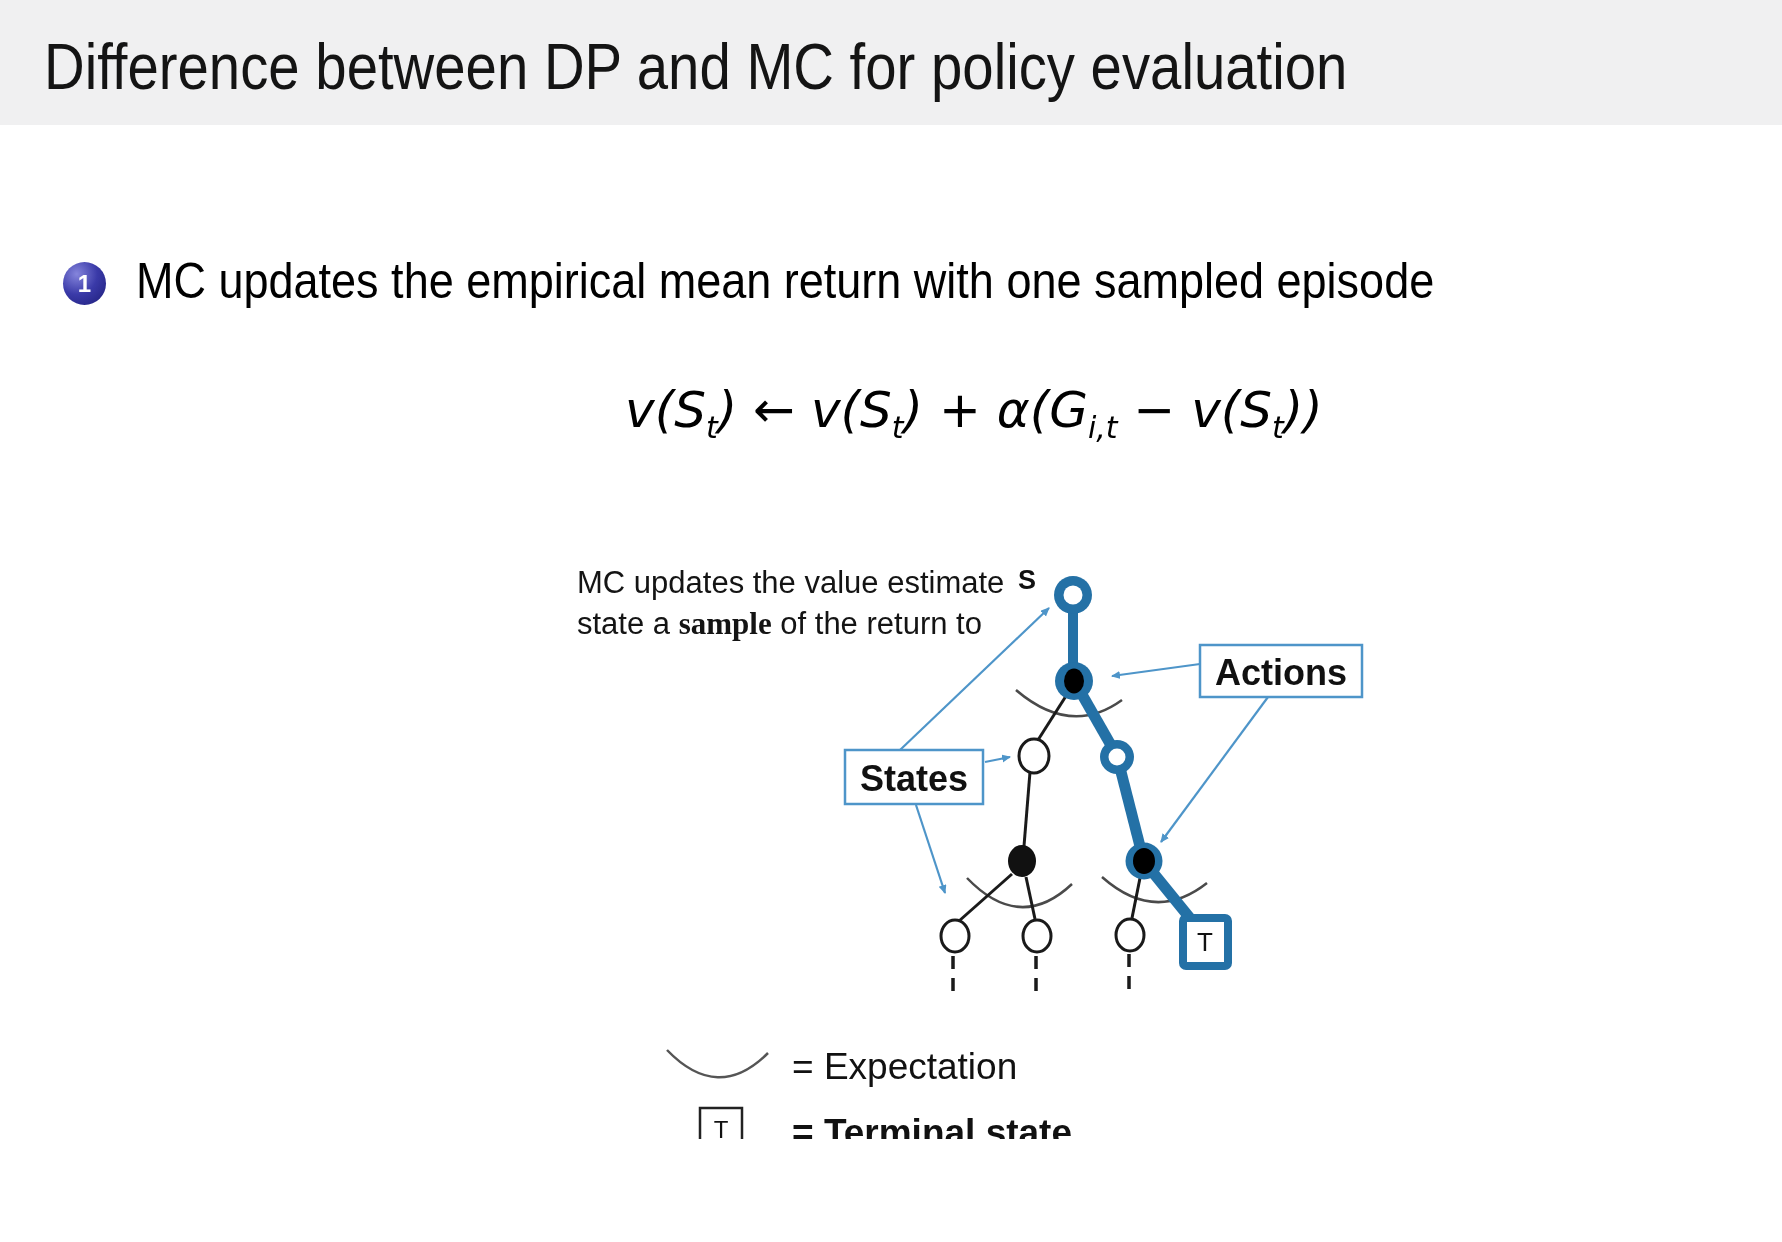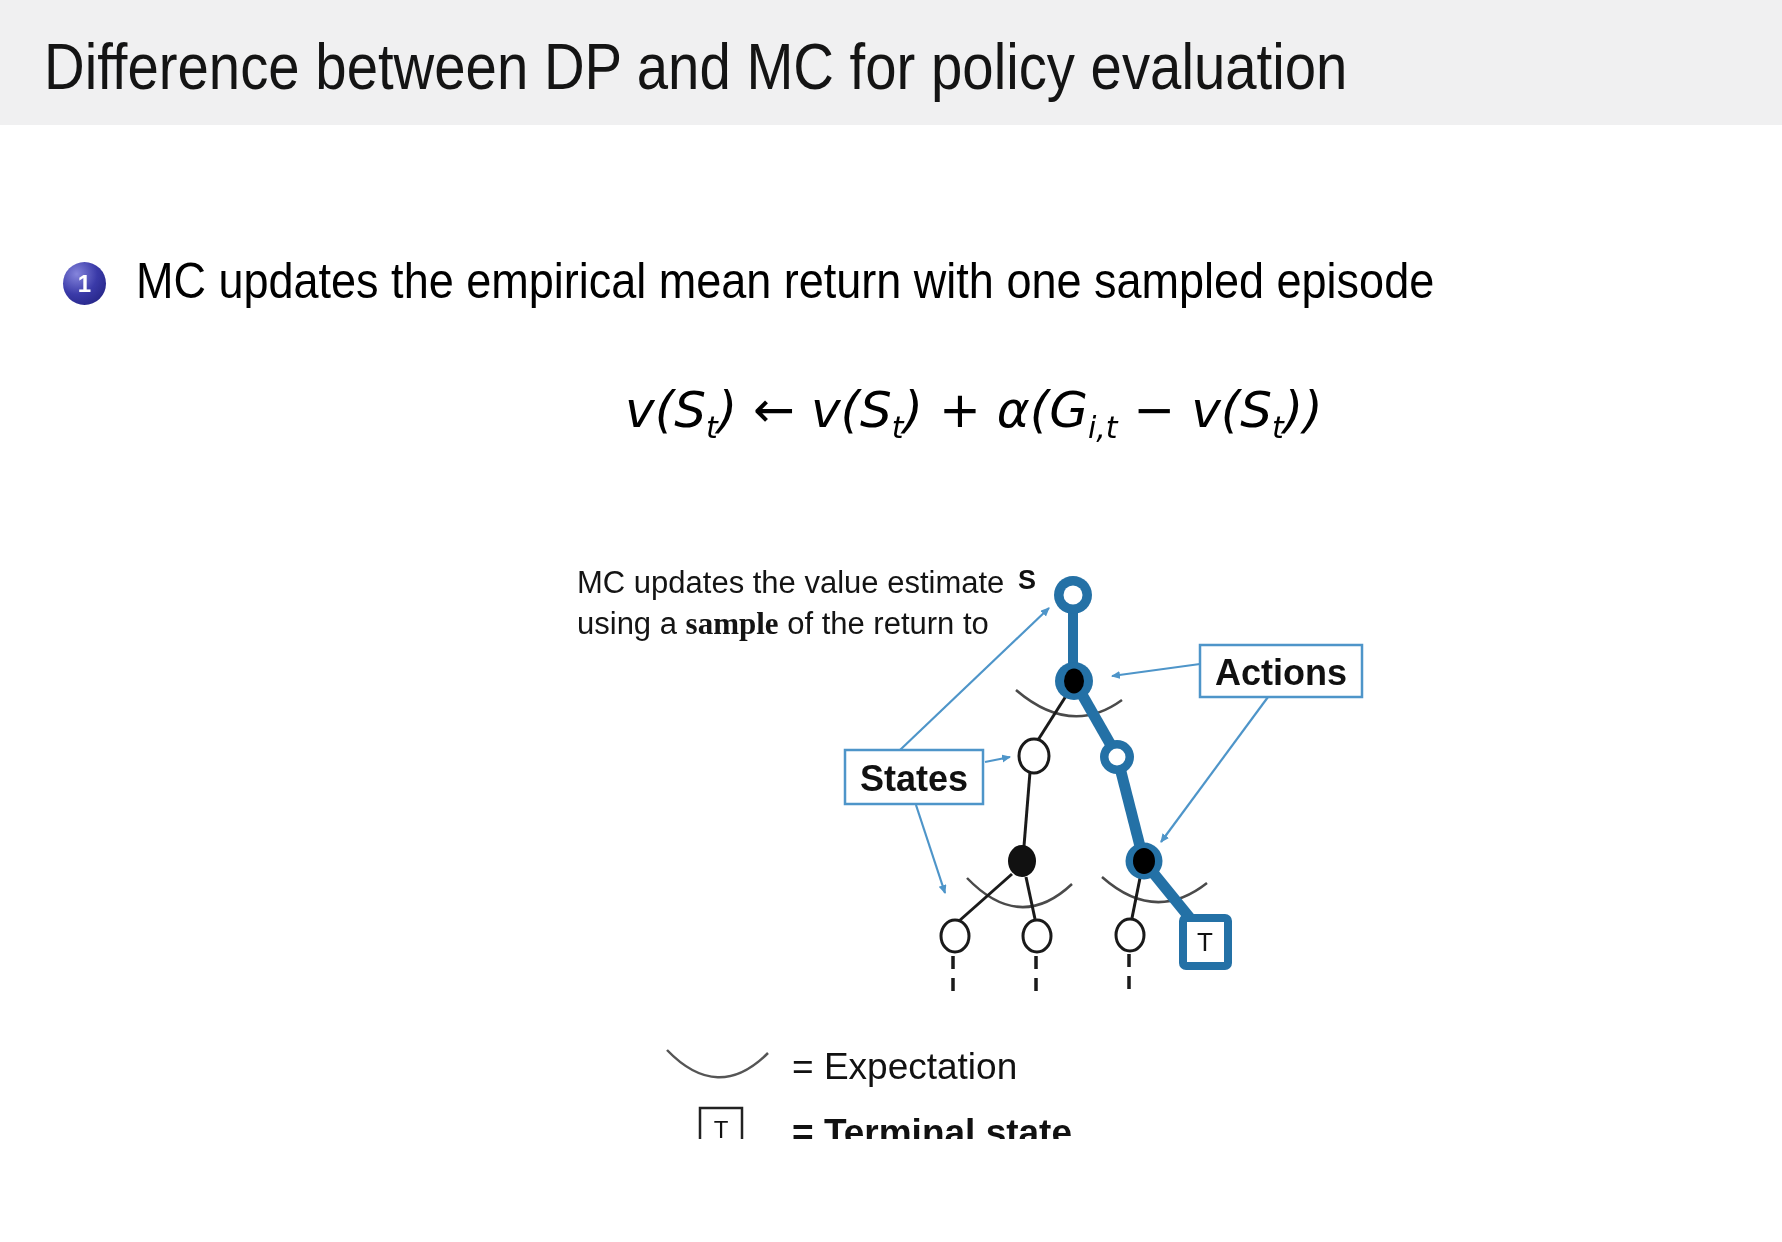--- a/index.html
+++ b/index.html
@@ -38,21 +38,21 @@
     <span>1</span>
   </div>
   <div class="bullet-text">MC updates the empirical mean return with one sampled episode</div>
 
   <div class="formula">
     <span class="inner"><span>v(S</span><sub>t</sub><span>) ← v(S</span><sub>t</sub><span>) + α(G</span><sub>i,t</sub><span> − v(S</span><sub>t</sub><span>))</span></span>
   </div>
 
   <div class="caption">
     <span>MC updates the value estimate</span><br>
-    <span>using a </span><b>sample</b><span> of the return to</span><br>
+    <span>state a </span><b>sample</b><span> of the return to</span><br>
   </div>
 
   <svg class="diagram-svg" viewBox="540 450 860 710">
     <defs>
       <marker id="ah" markerWidth="12" markerHeight="10" refX="8" refY="4" orient="auto" markerUnits="userSpaceOnUse">
         <path d="M0,0 L9,4 L0,8 Z" fill="#4e95c9"></path>
       </marker>
     </defs>
 
     <line x1="900" y1="750" x2="1049" y2="608" stroke="#4e95c9" stroke-width="2.2" marker-end="url(#ah)"></line>

